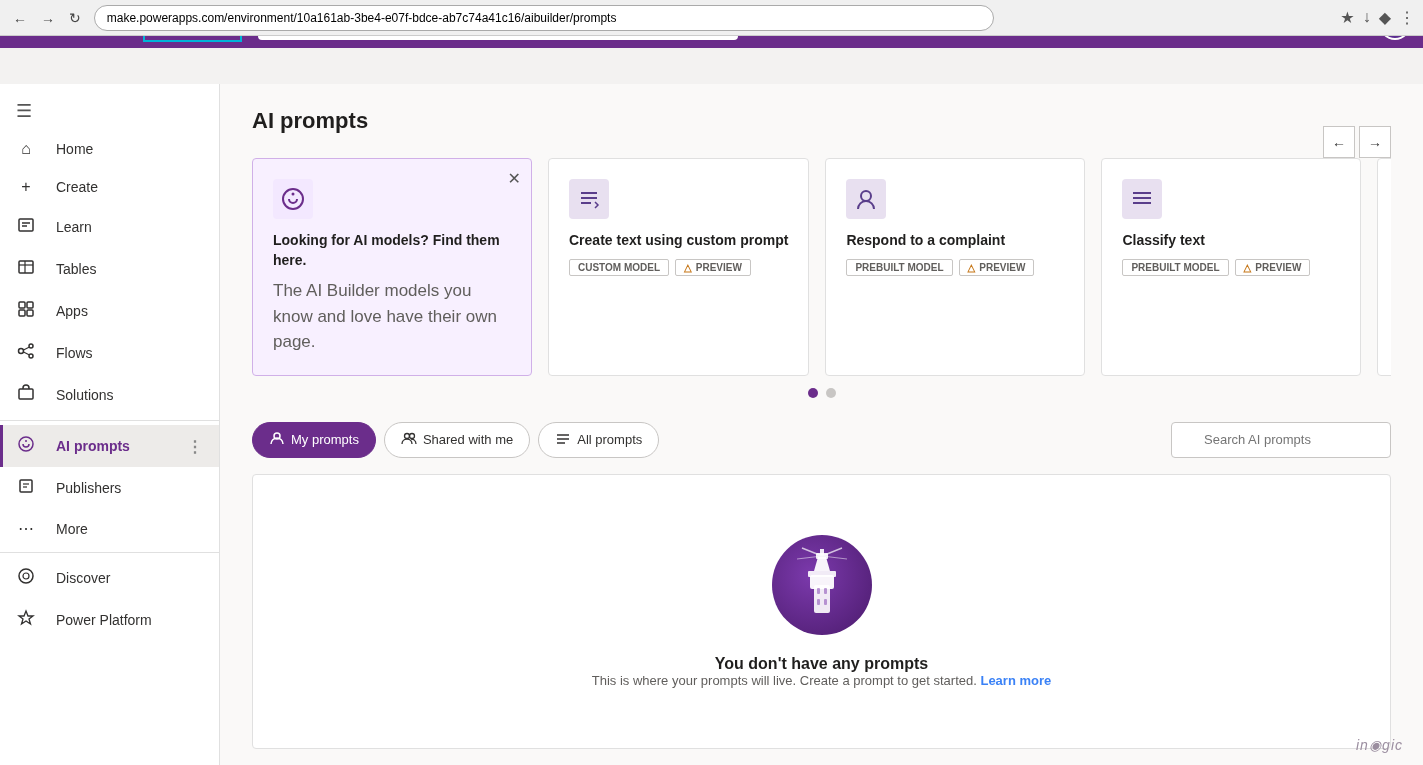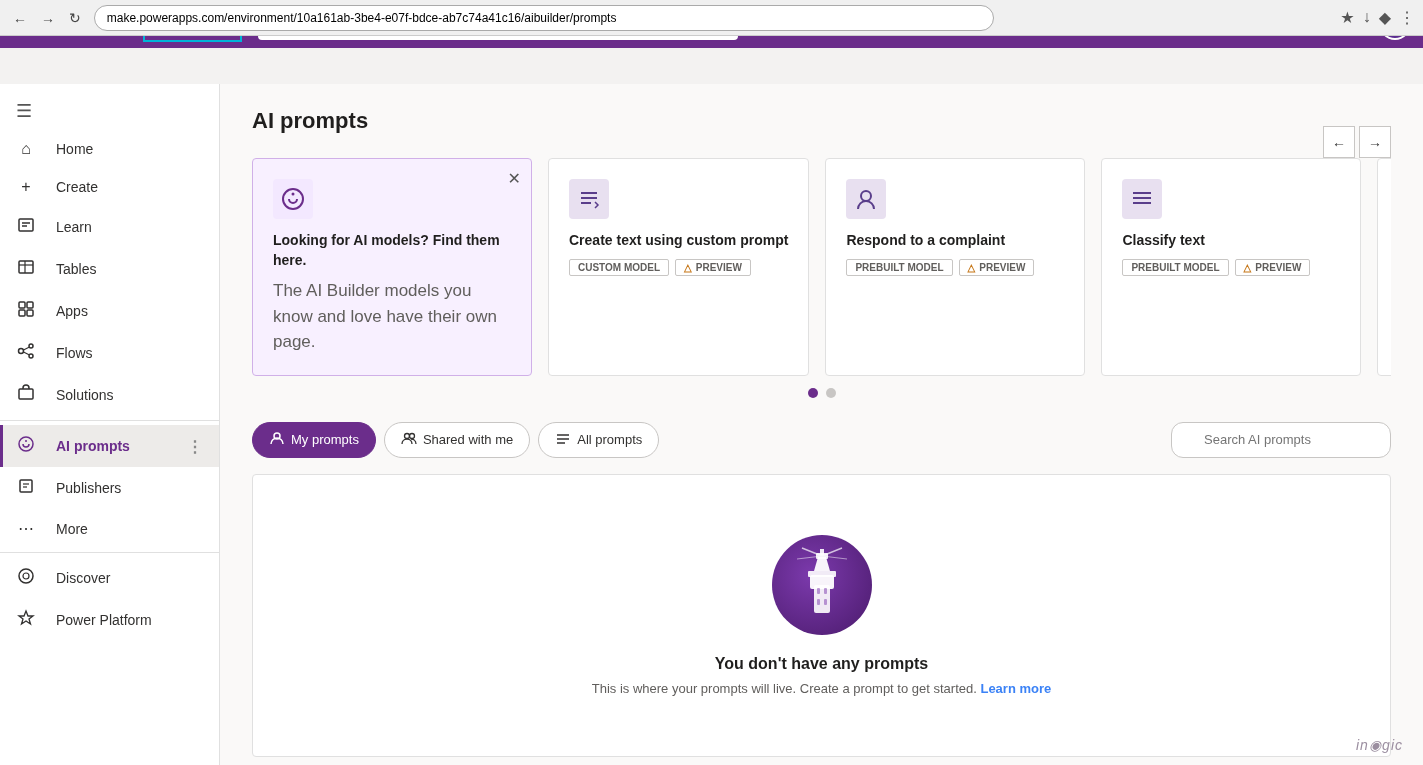--- a/index.html
+++ b/index.html
@@ -325,21 +325,21 @@
       background: #6b2d8b;
       color: white;
       border-color: #6b2d8b;
     }
     .tab-btn .tab-icon { font-size: 14px; }
     .tabs-spacer { flex: 1; }
     .search-prompts-input {
       height: 36px;
       width: 220px;
       border: 1px solid #c8c6c4;
-      border-radius: 12px;
+      border-radius: 4px;
       padding: 0 12px 0 32px;
       font-size: 13px;
       background: white;
       position: relative;
     }
     .search-prompts-wrap {
       position: relative;
     }
     .search-prompts-wrap .sp-icon {
       position: absolute;
@@ -375,21 +375,20 @@
       position: relative;
     }
     .lighthouse-svg {
       width: 60px;
       height: 80px;
     }
     .empty-title {
       font-size: 16px;
       font-weight: 600;
       color: #201f1e;
-      margin-bottom: 8px;
     }
     .empty-desc {
       font-size: 13px;
       color: #605e5c;
     }
     .empty-desc a {
       color: #3b82f6;
       text-decoration: none;
       font-weight: bold;
     }

